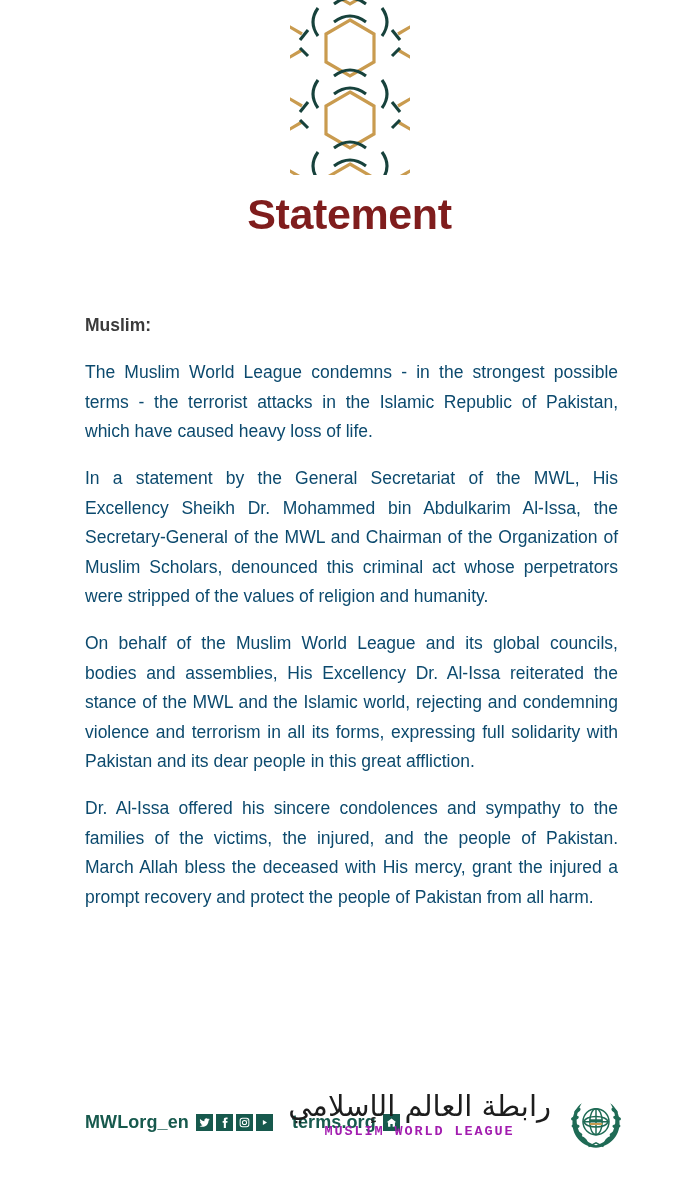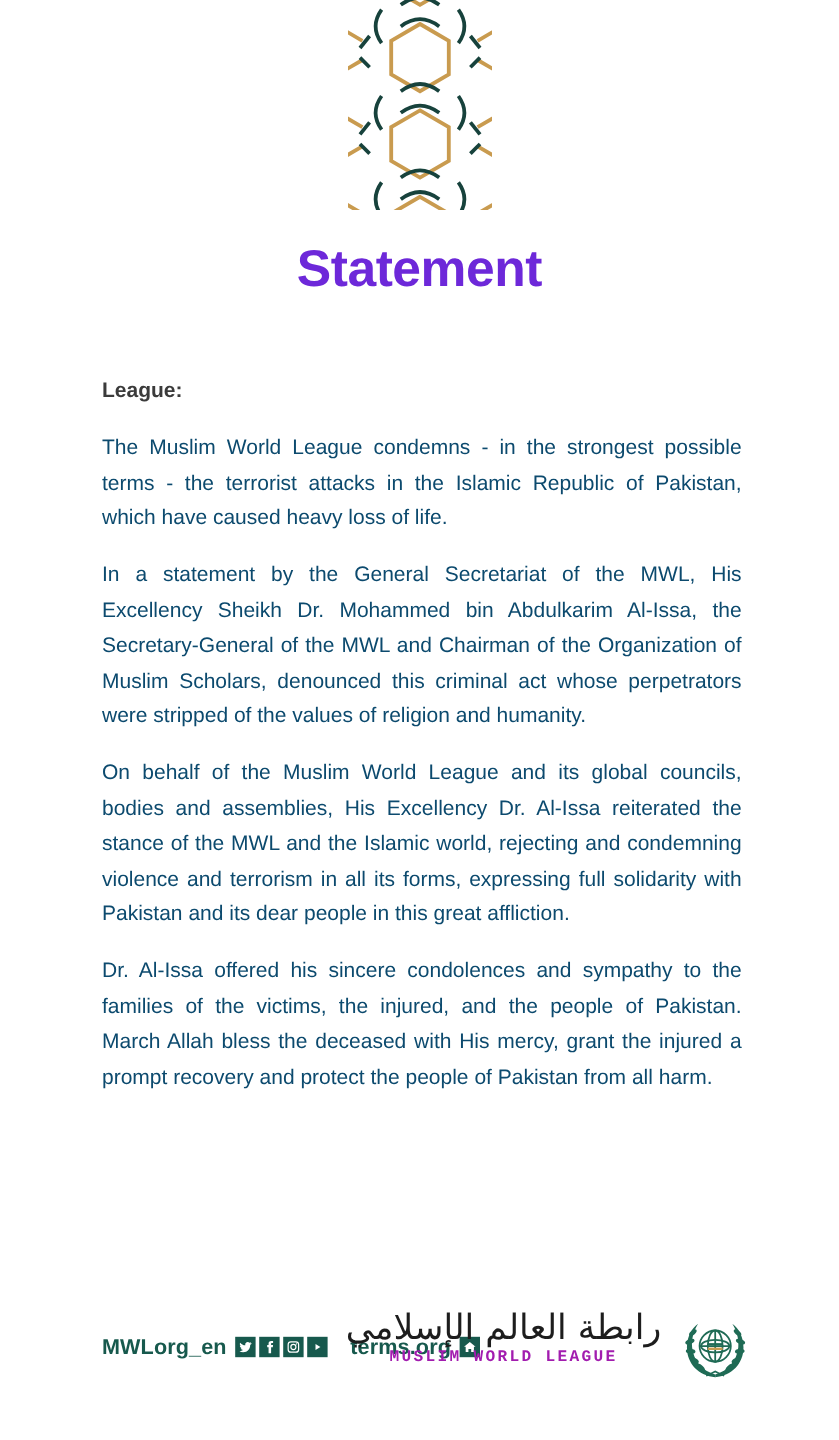--- a/index.html
+++ b/index.html
@@ -35,23 +35,22 @@
   
   .title {
     position: absolute;
     top: 190px;
     left: 0;
     width: 699px;
     text-align: center;
     font-size: 43px;
     font-weight: bold;
     letter-spacing: -0.4px;
-    color: #6d28d9;
+    color: #7f1d1d;
     font-family: "Liberation Sans", sans-serif;
-    margin-top: 10px;
   }
 
   
   .content {
     position: absolute;
     top: 312px;
     left: 85px;
     width: 533px;
   }
   .kicker {
@@ -207,21 +206,21 @@
         <path d="M92 -60 Q102 -46 92 -32"></path>
         <path d="M44 -68 Q60 -80 76 -68"></path>
       </g>
     </g>
   </svg>
 </div>
 
 <div class="title">Statement</div>
 
 <div class="content">
-  <div class="kicker">League:</div>
+  <div class="kicker">Muslim:</div>
   <p class="para">The Muslim World League condemns - in the strongest possible terms - the terrorist attacks in the Islamic Republic of Pakistan, which have caused heavy loss of life.</p>
   <p class="para">In a statement by the General Secretariat of the MWL, His Excellency Sheikh Dr. Mohammed bin Abdulkarim Al-Issa, the Secretary-General of the MWL and Chairman of the Organization of Muslim Scholars, denounced this criminal act whose perpetrators were stripped of the values of religion and humanity.</p>
   <p class="para">On behalf of the Muslim World League and its global councils, bodies and assemblies, His Excellency Dr. Al-Issa reiterated the stance of the MWL and the Islamic world, rejecting and condemning violence and terrorism in all its forms, expressing full solidarity with Pakistan and its dear people in this great affliction.</p>
   <p class="para">Dr. Al-Issa offered his sincere condolences and sympathy to the families of the victims, the injured, and the people of Pakistan. March Allah bless the deceased with His mercy, grant the injured a prompt recovery and protect the people of Pakistan from all harm.</p>
 </div>
 
 <div class="footer">
 
   <div class="footer-left">
     <span class="handle">MWLorg_en</span>

